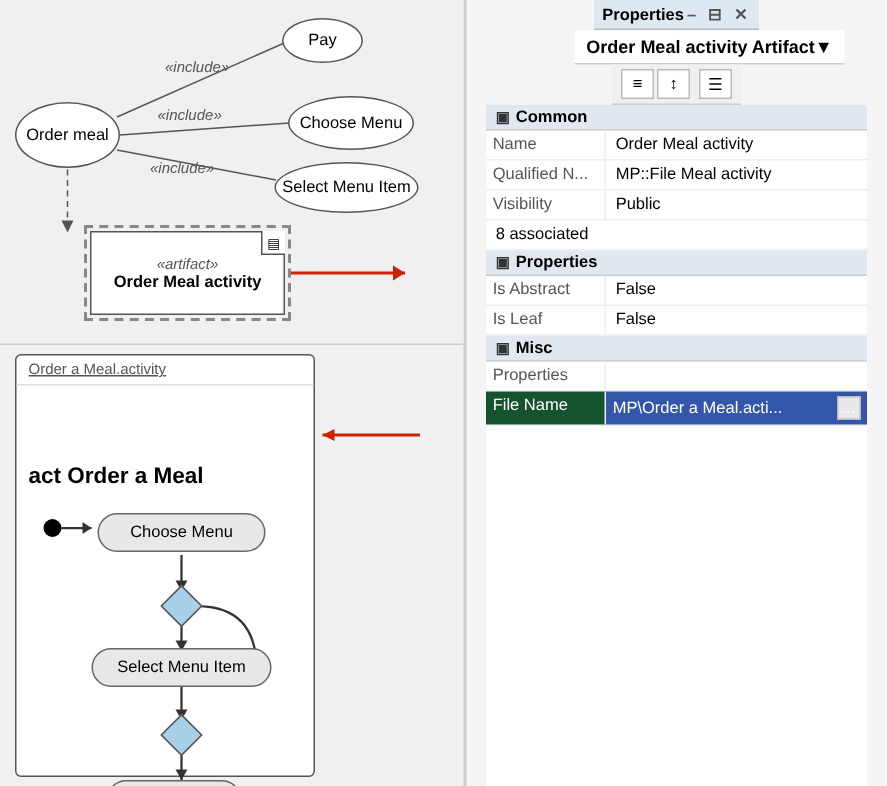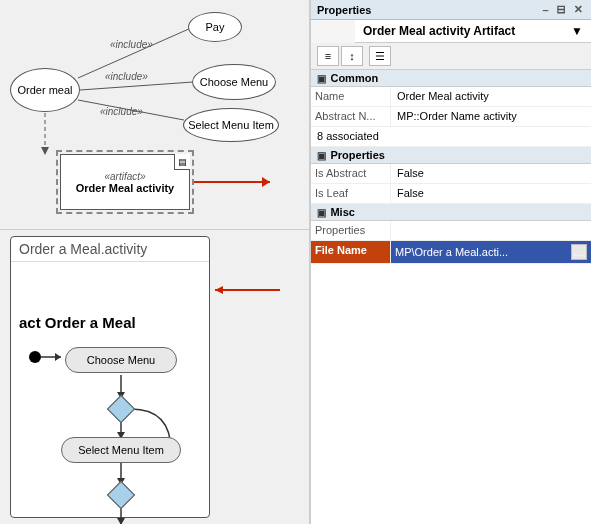--- a/index.html
+++ b/index.html
@@ -121,23 +121,24 @@
       left: 10px;
       width: 200px;
       height: 282px;
       border: 1px solid #555;
       background: #fff;
       border-radius: 4px;
     }
 
     .activity-header {
       padding: 4px 8px;
-      font-size: 14px;
+      font-size: 10px;
       color: #555;
       border-bottom: 1px solid #ddd;
+      text-decoration: underline;
     }
 
     .activity-title {
       padding: 6px 8px;
       font-size: 15px;
       font-weight: bold;
       color: #000;
       margin-top: 46px;
     }
 
@@ -192,20 +193,21 @@
       background: #000;
     }
 
     
     .right-panel {
       flex: 1;
       display: flex;
       flex-direction: column;
       border-left: 1px solid #ccc;
       background: #f5f5f5;
+      align-items: center;
     }
 
     .props-titlebar {
       display: flex;
       align-items: center;
       justify-content: space-between;
       background: #dde8f0;
       padding: 3px 6px;
       border-bottom: 1px solid #bbb;
       font-size: 11px;
@@ -454,22 +456,26 @@
     <div class="section-header">
       <span class="section-toggle">▣</span>
       <span>Common</span>
     </div>
 
     <div class="prop-row">
       <div class="prop-label">Name</div>
       <div class="prop-value">Order Meal activity</div>
     </div>
     <div class="prop-row">
-      <div class="prop-label">Abstract N...</div>
-      <div class="prop-value">MP::Order Name activity</div>
+      <div class="prop-label">Qualified N...</div>
+      <div class="prop-value">MP::File Meal activity</div>
+    </div>
+    <div class="prop-row">
+      <div class="prop-label">Visibility</div>
+      <div class="prop-value">Public</div>
     </div>
     <div class="prop-row">
       <div class="prop-value">8 associated</div>
     </div>
 
     <div class="section-header">
       <span class="section-toggle">▣</span>
       <span>Properties</span>
     </div>
 
@@ -485,21 +491,21 @@
     <div class="section-header">
       <span class="section-toggle">▣</span>
       <span>Misc</span>
     </div>
 
     <div class="prop-row">
       <div class="prop-label">Properties</div>
       <div class="prop-value"></div>
     </div>
     <div class="prop-row">
-      <div class="prop-label" style="background:#c2410c; color:#fff; font-weight:bold;">File Name</div>
+      <div class="prop-label" style="background:#14532d; color:#fff; font-weight:normal;">File Name</div>
       <div class="prop-value prop-value-btn" style="background:#3355aa; color:#fff; display:flex; align-items:center; justify-content:space-between; padding: 3px 4px; gap: 36px;">
         <span>MP\Order a Meal.acti...</span>
         <div class="prop-mini-btn">…</div>
       </div>
     </div>
   </div>
 
 </div>
 
 </body></html>

